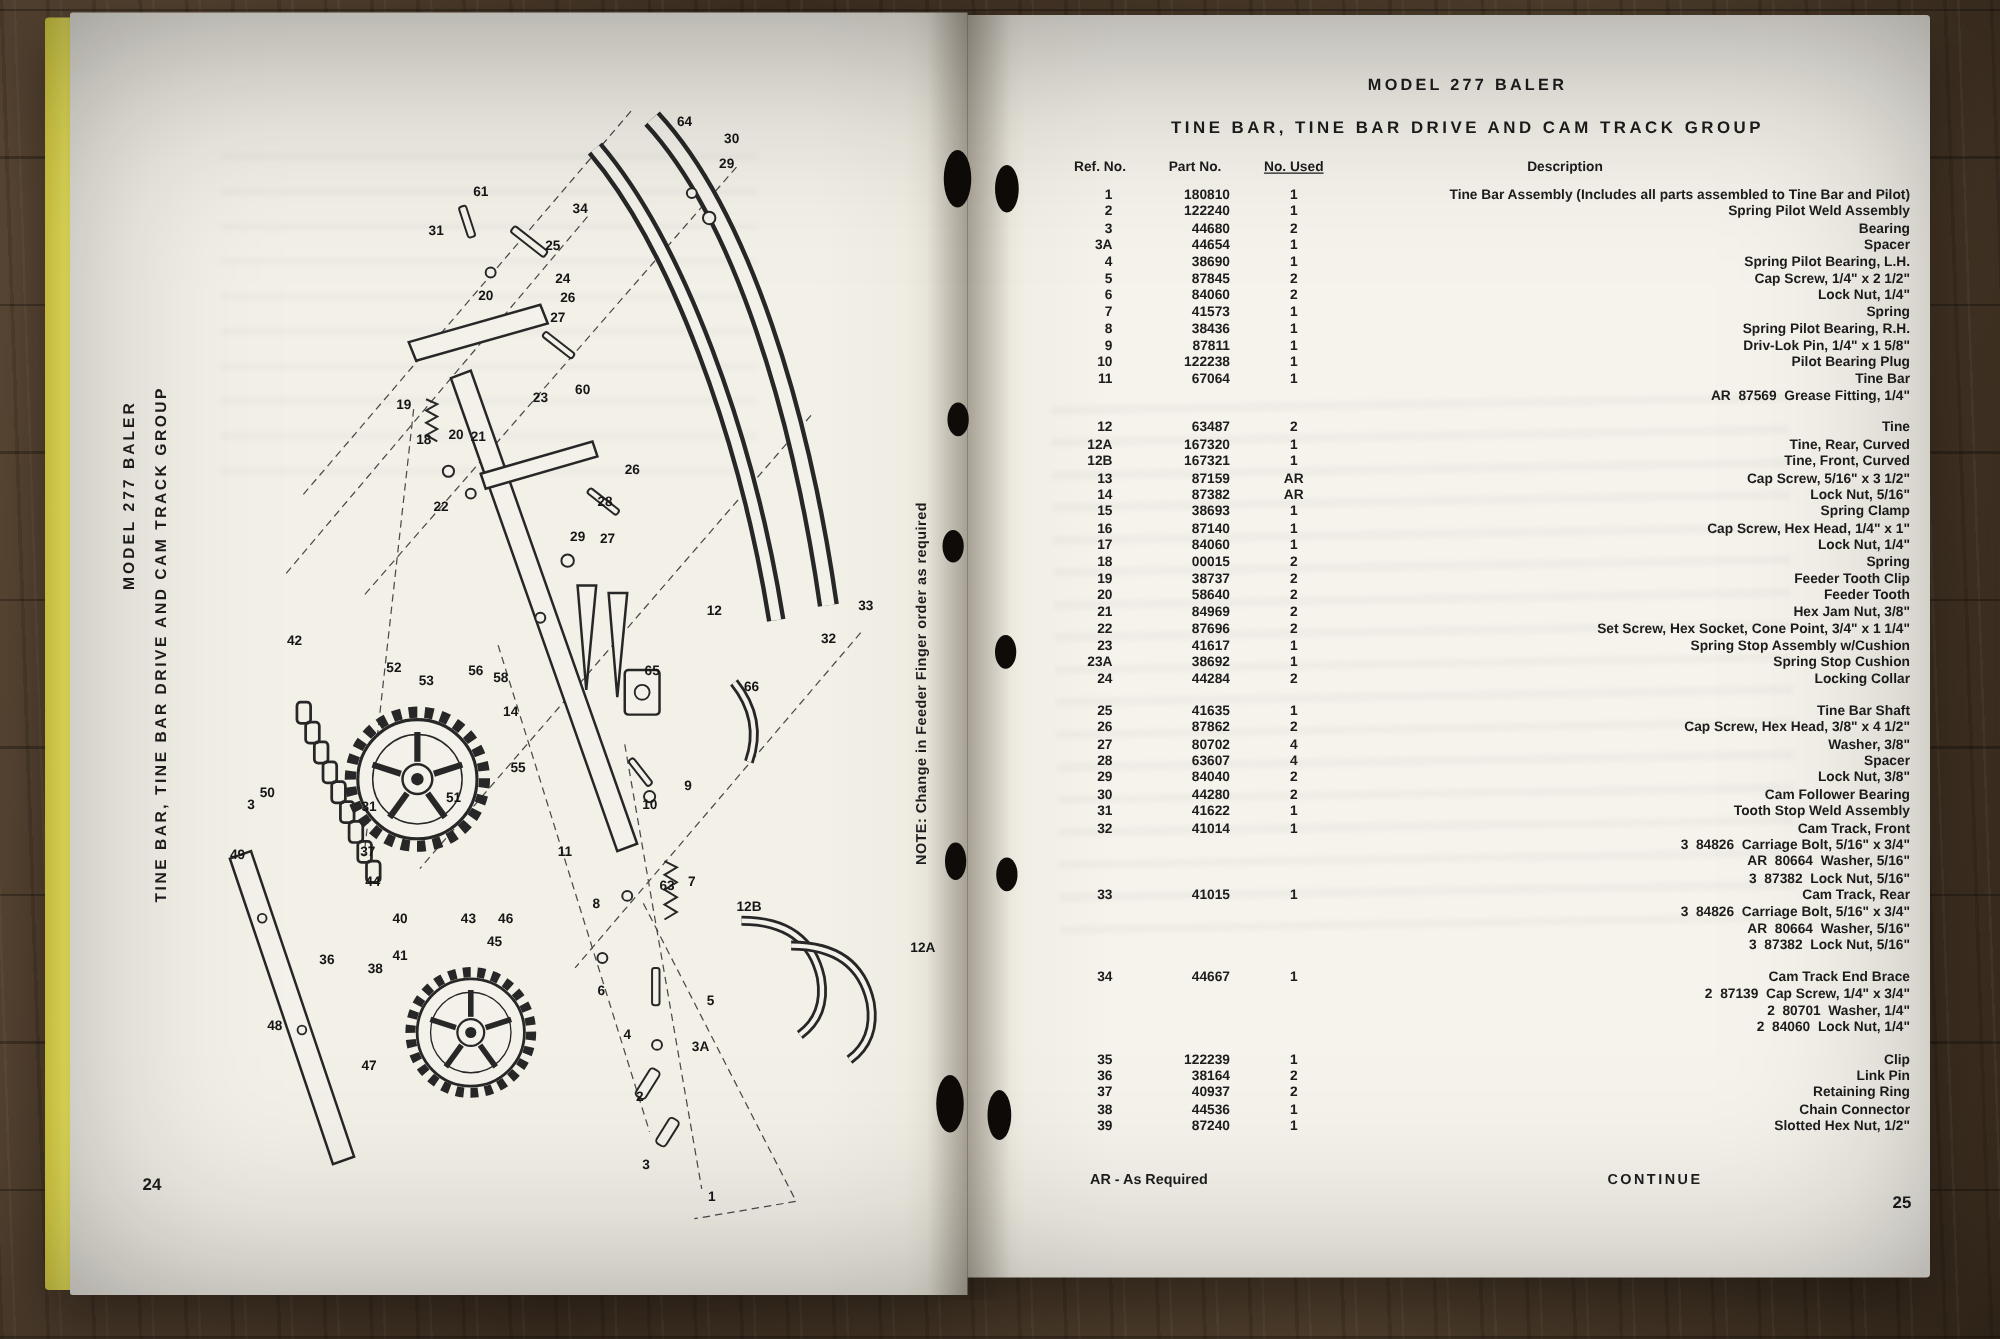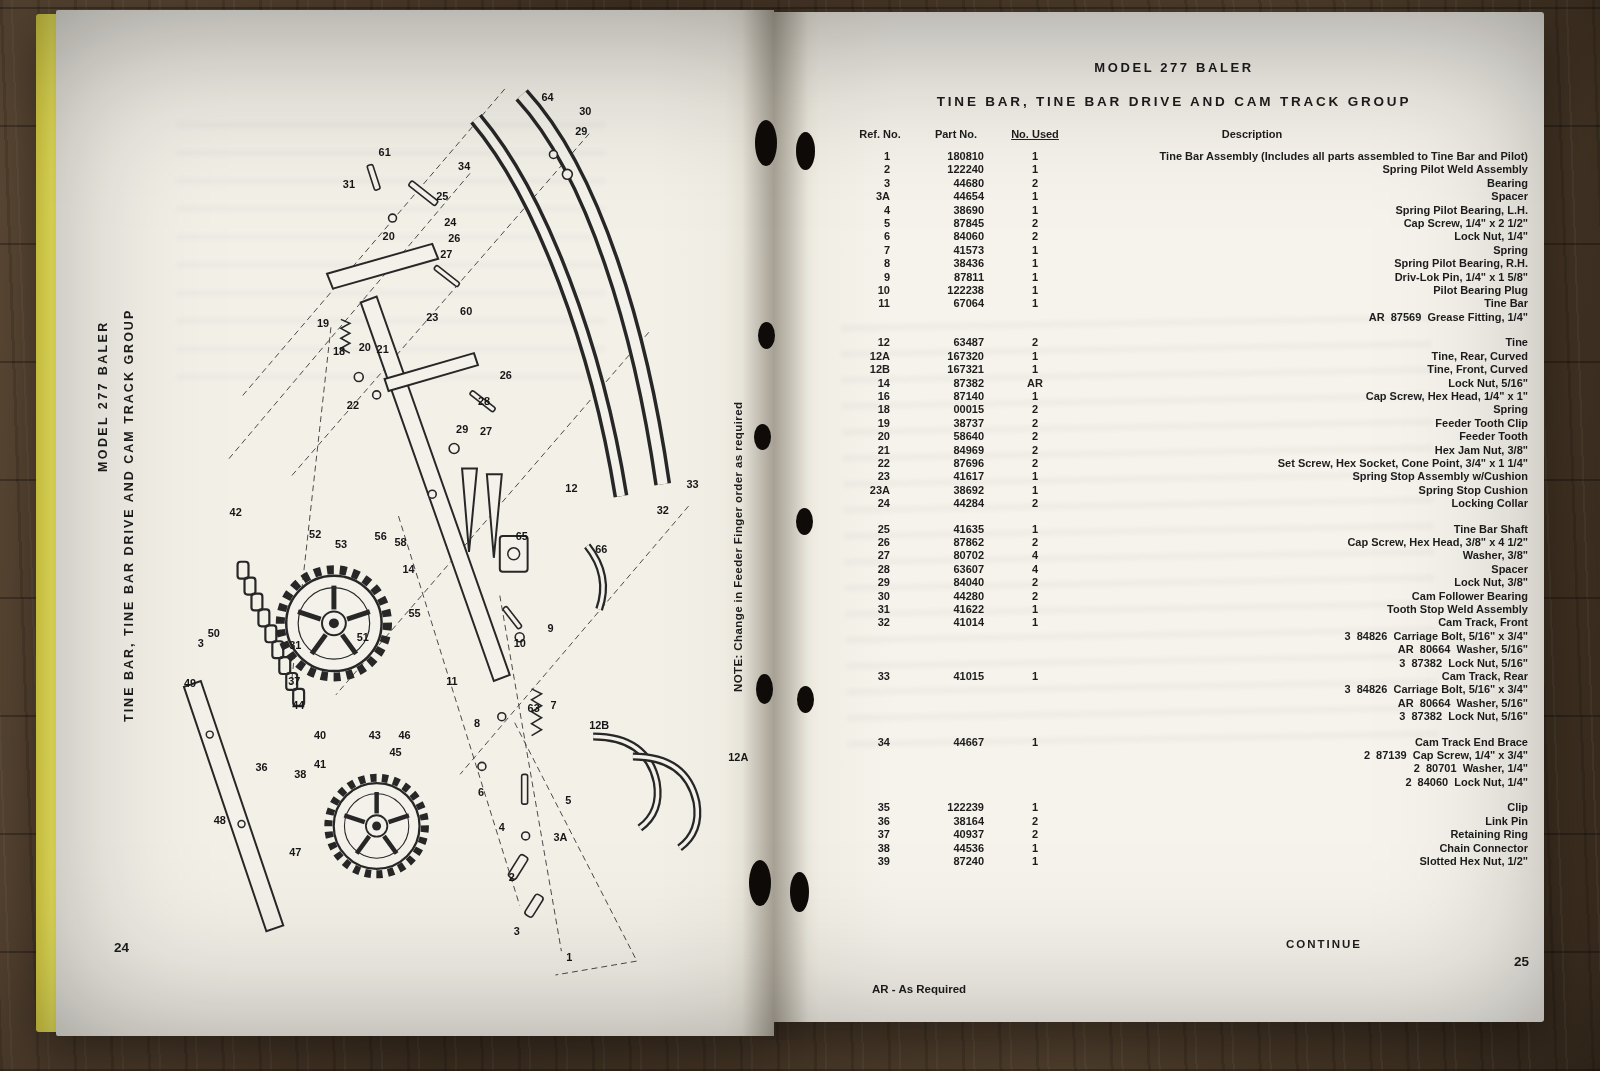--- a/index.html
+++ b/index.html
@@ -65,21 +65,21 @@
   .parts-table th.used{width:62px;text-align:center;text-decoration:underline;}
   .parts-table th.desc{text-align:center;padding-right:90px;}
   .parts-table td{padding:0;font-size:11px;font-weight:700;line-height:13.4px;vertical-align:top;}
   .parts-table td.ref{text-align:right;padding-right:18px;}
   .parts-table td.part{text-align:right;padding-right:20px;}
   .parts-table td.used{text-align:center;}
   .parts-table td.desc{text-align:right;padding-left:34px;white-space:pre;}
   .parts-table td.desc.ind{padding-left:52px;}
   .parts-table tr.spacer td{height:12px;}
   .foot-row{position:absolute;left:78px;top:926px;width:676px;font-size:11.5px;font-weight:700;}
-  .footnote{position:absolute;left:20px;top:0;margin-top:45px;}
+  .footnote{position:absolute;left:20px;top:0;}
   .continue{position:absolute;left:250px;top:0;width:260px;text-align:right;letter-spacing:2px;}
   .bleed{position:absolute;left:70px;top:300px;width:590px;height:430px;
     background:repeating-linear-gradient(0deg,#556 0 6px,transparent 6px 26px);
     opacity:.045;filter:blur(2px);transform:rotate(-1deg);pointer-events:none;}
   .bleed-l{position:absolute;left:120px;top:110px;width:430px;height:260px;
     background:repeating-linear-gradient(0deg,#556 0 6px,transparent 6px 28px);
     opacity:.03;filter:blur(2px);pointer-events:none;}
 </style>
 </head>
 <body>
@@ -392,30 +392,48 @@
               <td class="used">1</td>
               <td class="desc">Tine, Rear, Curved</td>
             </tr>
             <tr>
               <td class="ref">12B</td>
               <td class="part">167321</td>
               <td class="used">1</td>
               <td class="desc">Tine, Front, Curved</td>
             </tr>
             <tr>
+              <td class="ref">13</td>
+              <td class="part">87159</td>
+              <td class="used">AR</td>
+              <td class="desc">Cap Screw, 5/16" x 3 1/2"</td>
+            </tr>
+            <tr>
               <td class="ref">14</td>
               <td class="part">87382</td>
               <td class="used">AR</td>
               <td class="desc">Lock Nut, 5/16"</td>
             </tr>
             <tr>
+              <td class="ref">15</td>
+              <td class="part">38693</td>
+              <td class="used">1</td>
+              <td class="desc">Spring Clamp</td>
+            </tr>
+            <tr>
               <td class="ref">16</td>
               <td class="part">87140</td>
               <td class="used">1</td>
               <td class="desc">Cap Screw, Hex Head, 1/4" x 1"</td>
+            </tr>
+            <tr>
+              <td class="ref">17</td>
+              <td class="part">84060</td>
+              <td class="used">1</td>
+              <td class="desc">Lock Nut, 1/4"</td>
             </tr>
             <tr>
               <td class="ref">18</td>
               <td class="part">00015</td>
               <td class="used">2</td>
               <td class="desc">Spring</td>
             </tr>
             <tr>
               <td class="ref">19</td>
               <td class="part">38737</td>

